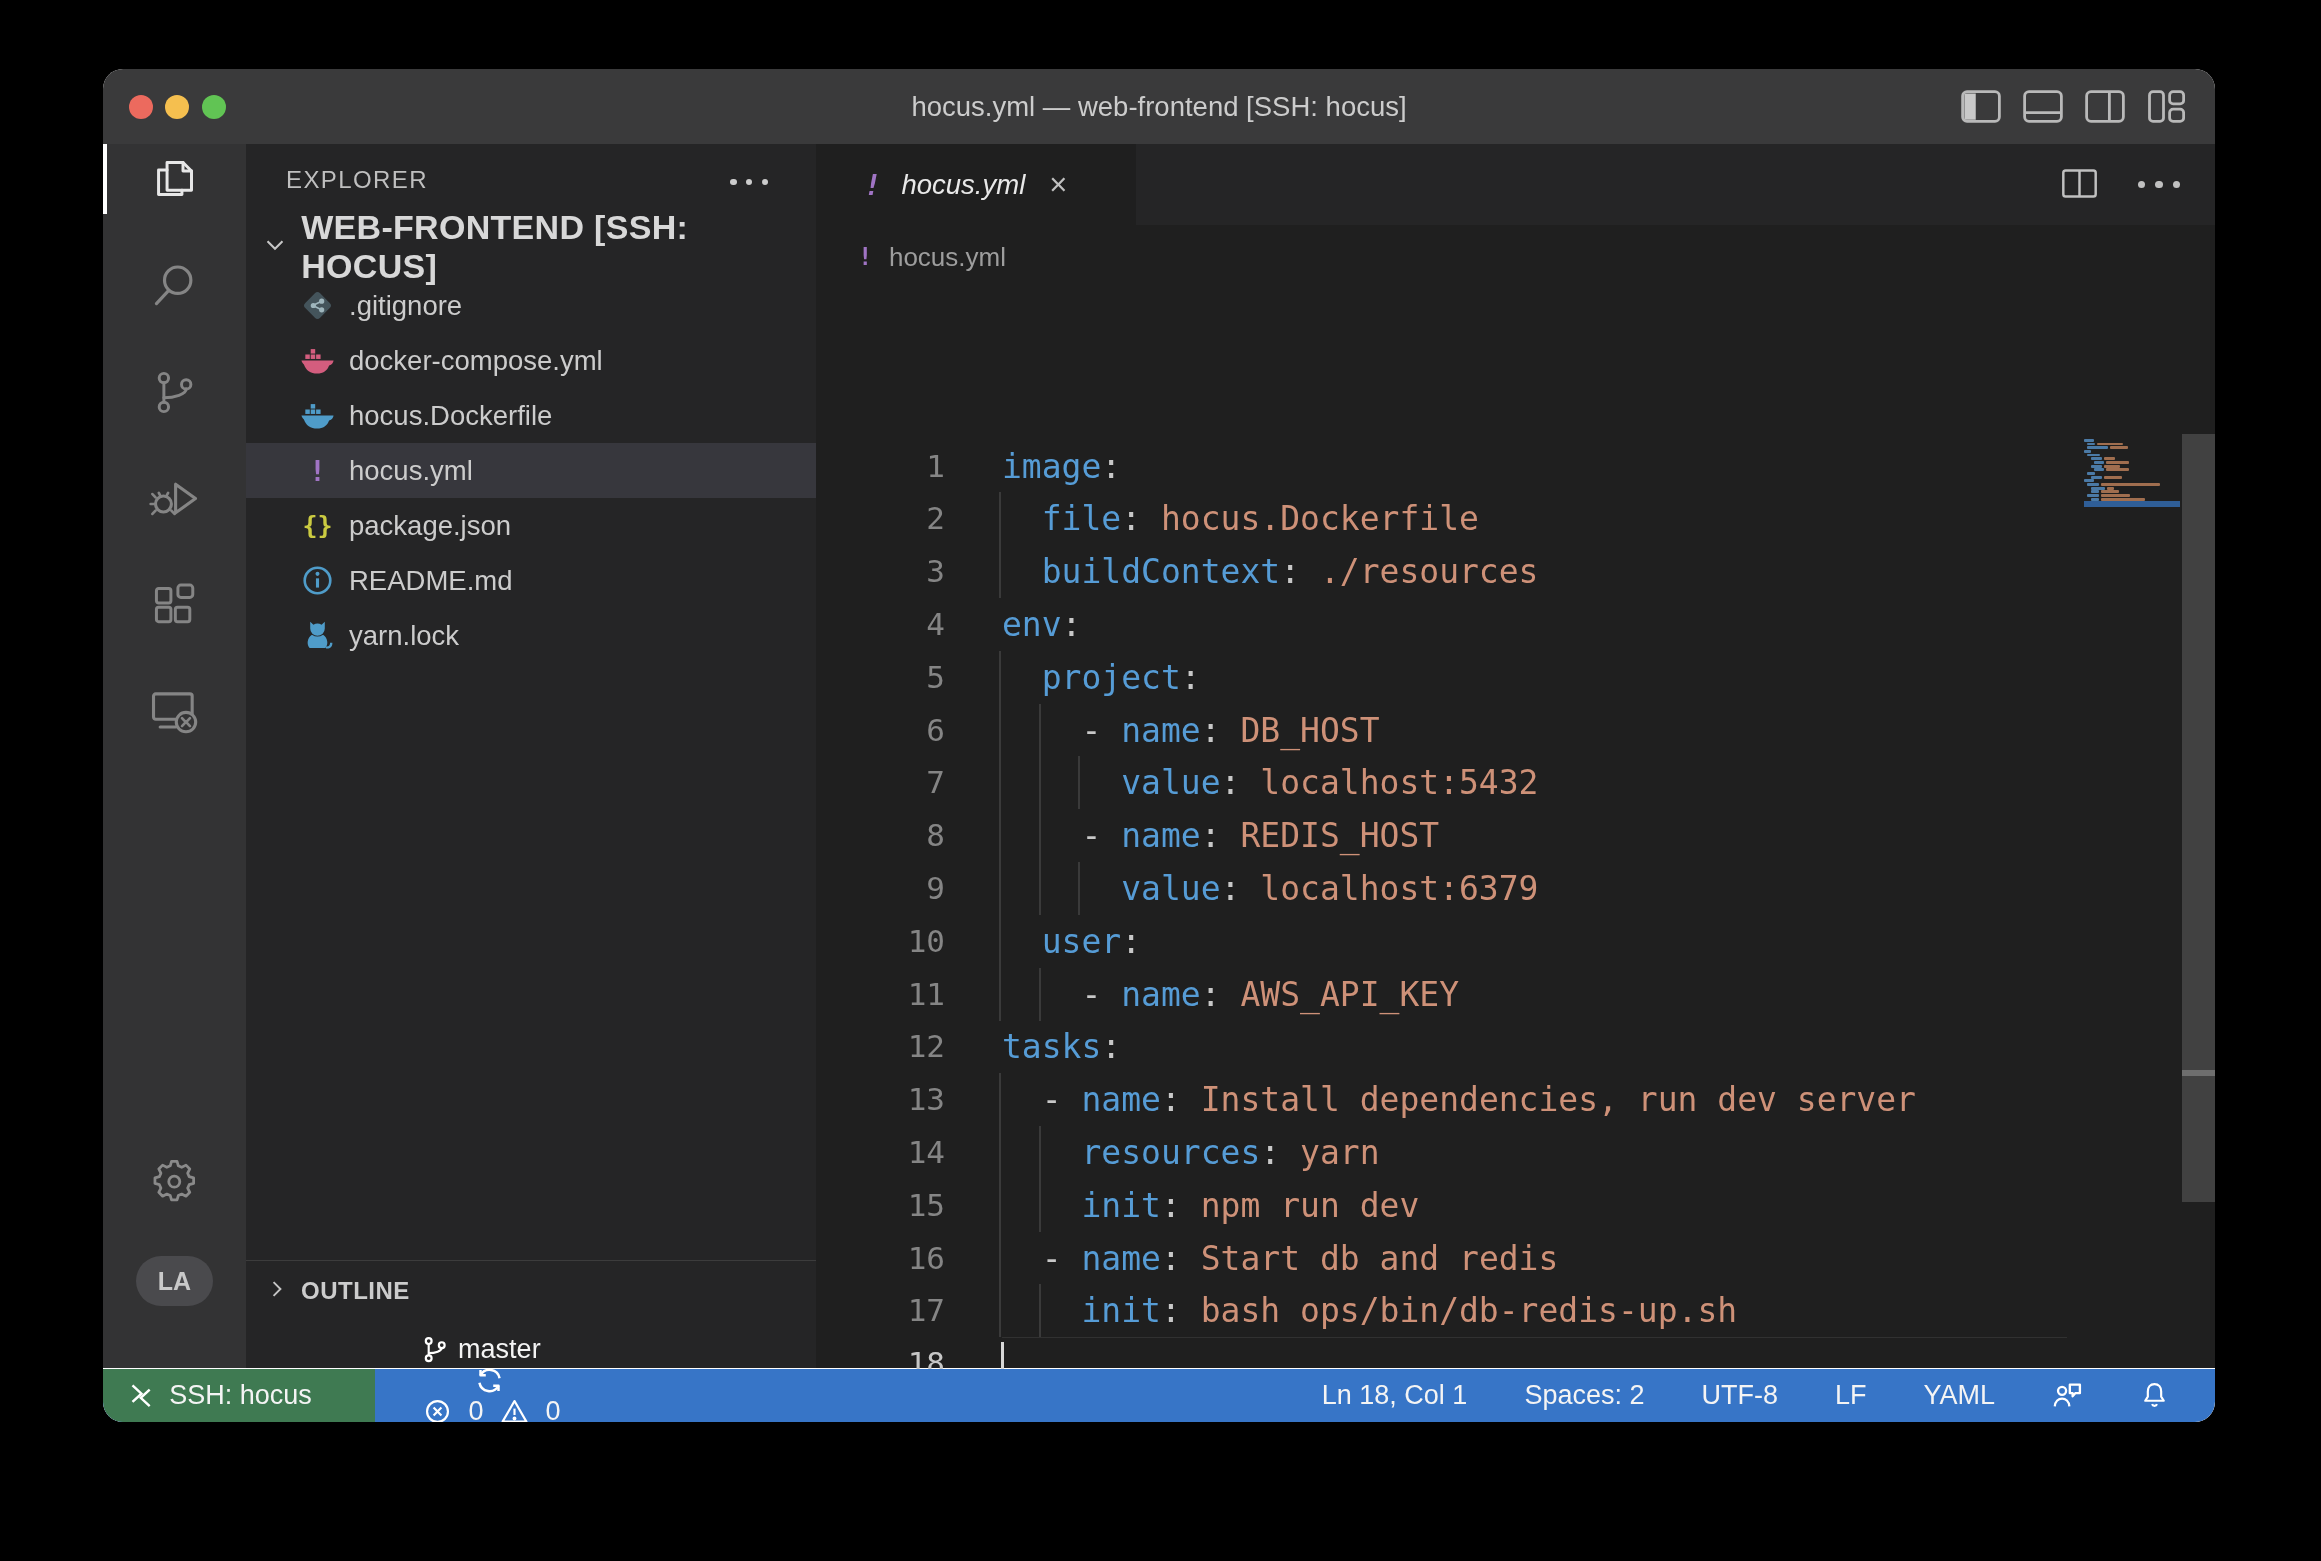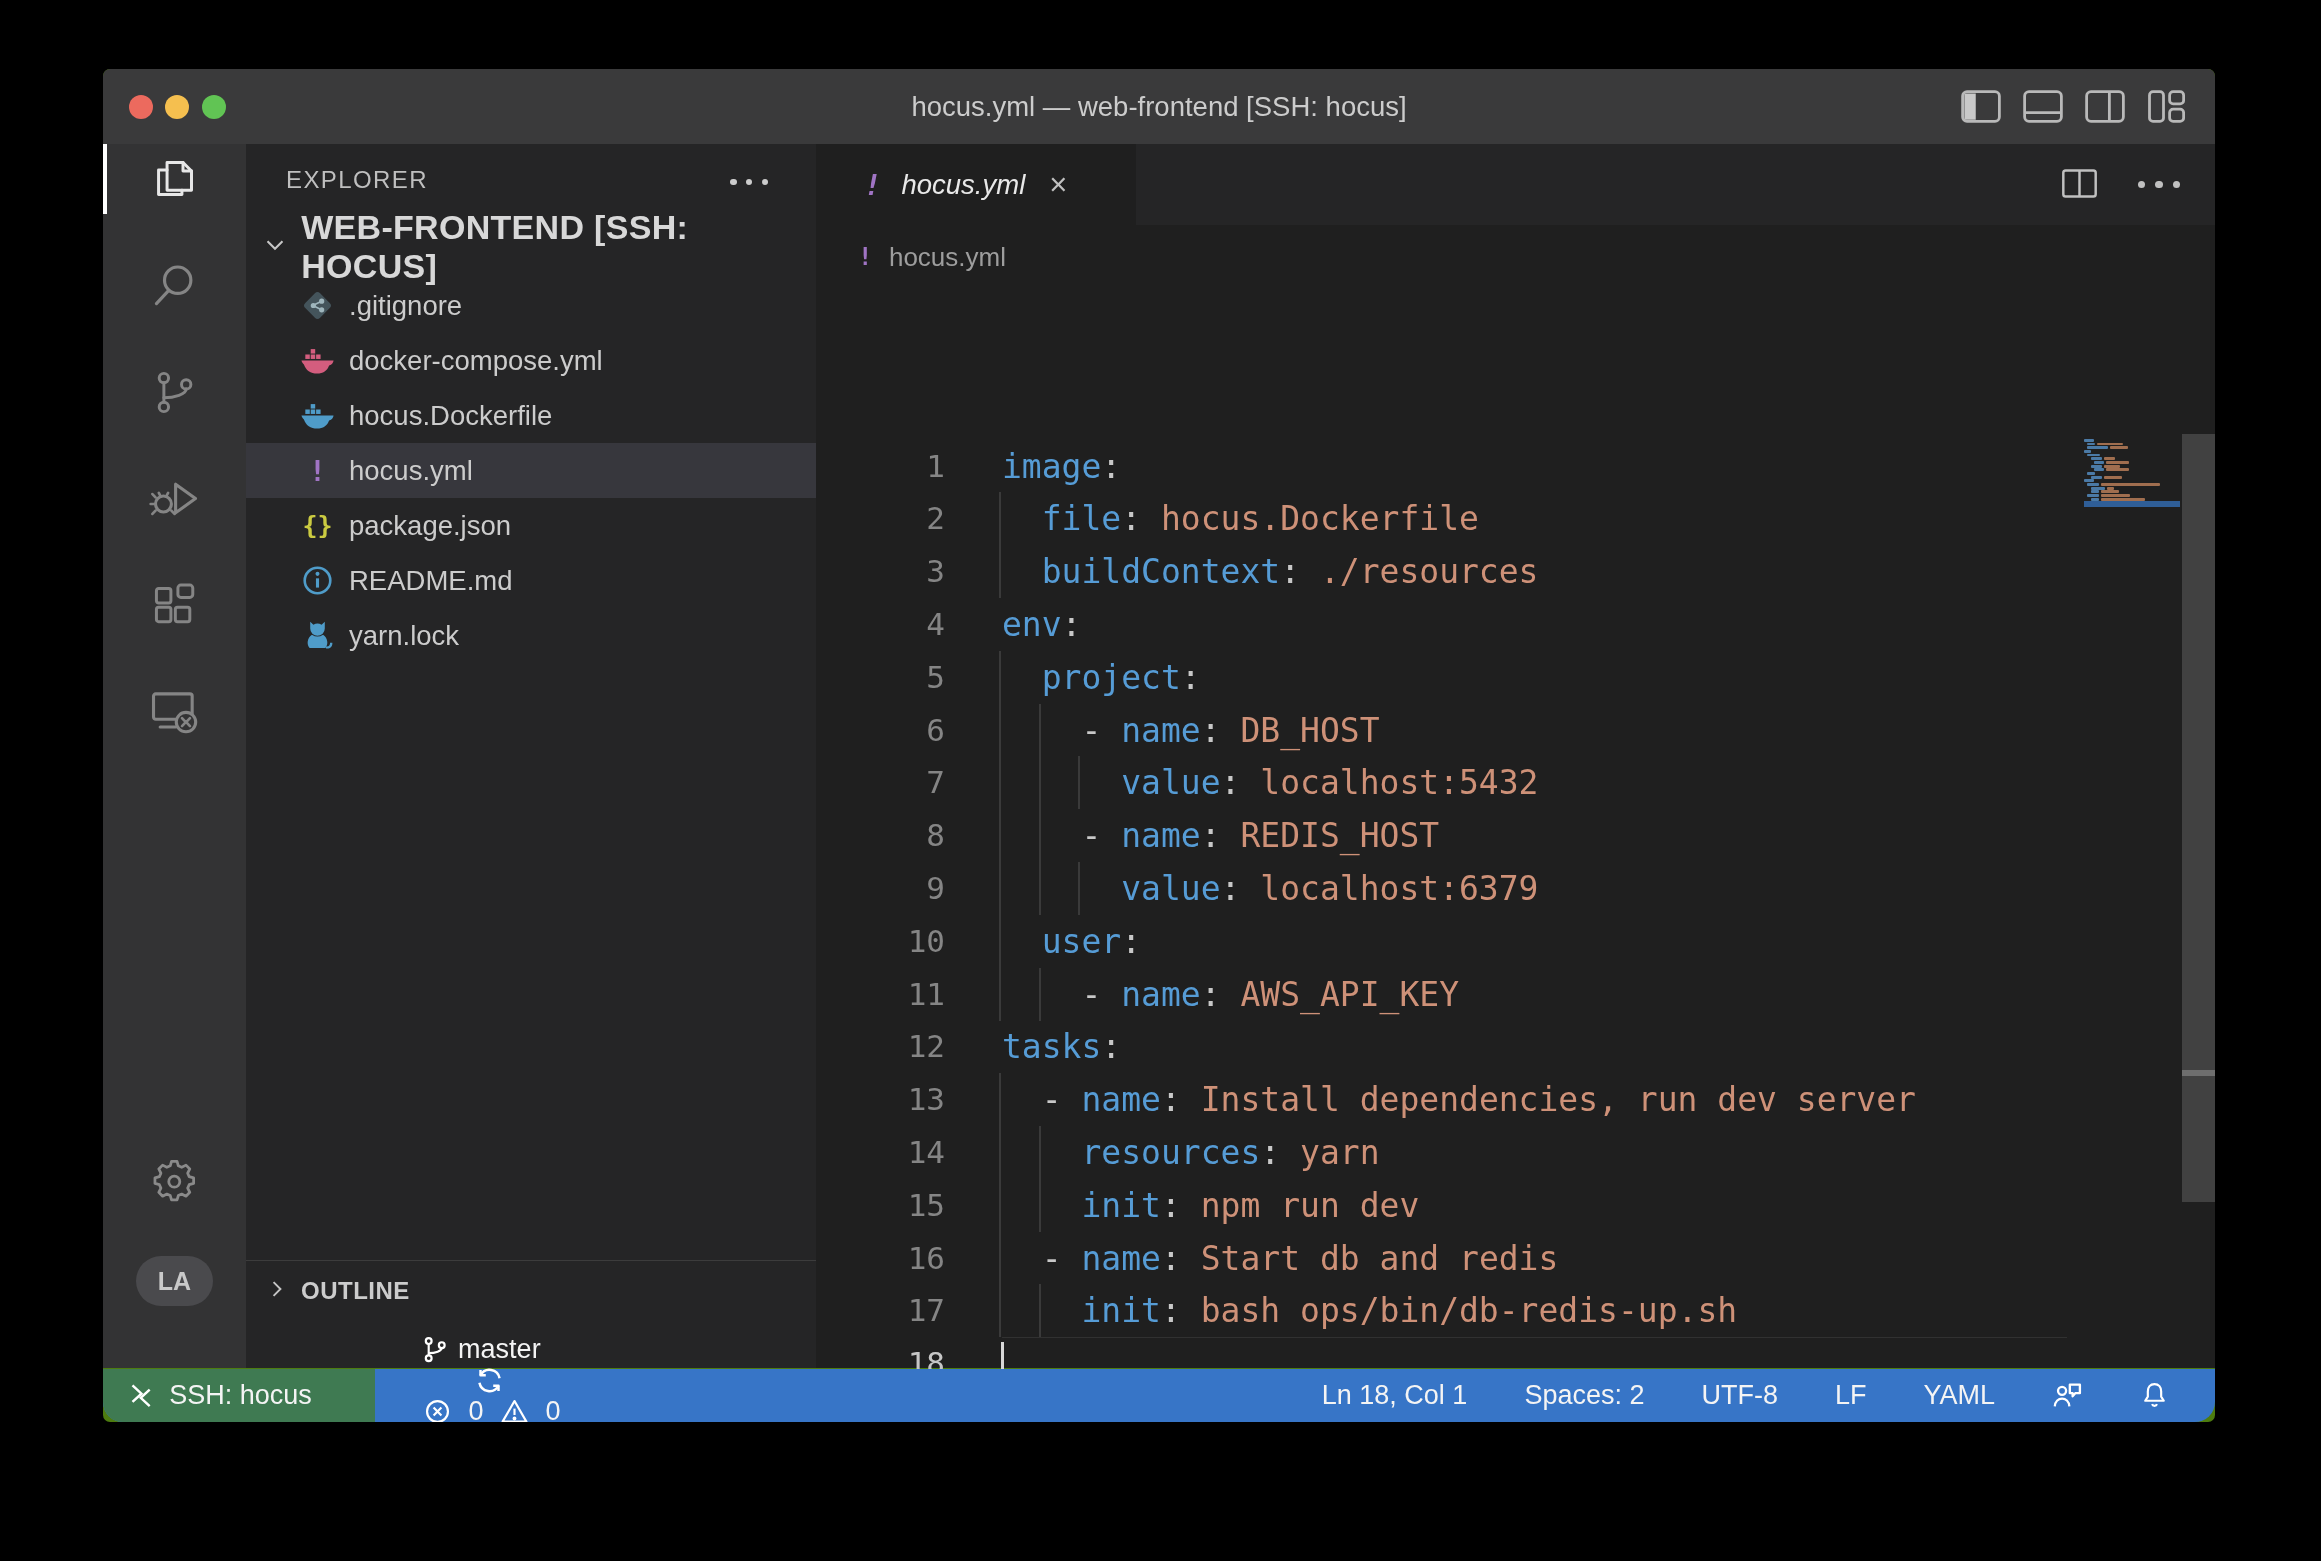--- a/index.html
+++ b/index.html
@@ -1,21 +1,21 @@
 <!DOCTYPE html>
 <html style="font-size:14.7px"><head>
 <meta charset="utf-8">
 <style>
   html,body{margin:0;padding:0;background:#000;width:2322px;height:1561px;overflow:hidden;}
   *{box-sizing:border-box;}
   .ui{font-family:"Liberation Sans",sans-serif;}
   .mono{font-family:"DejaVu Sans Mono",monospace;}
 
-  #window{position:absolute;left:103px;top:69px;width:2112px;height:1353px;border-radius:7px;
-          background:#4d7c0f;box-shadow:0 41px 110px rgba(0,0,0,.85);overflow:hidden;}
+  #window{position:absolute;left:103px;top:69px;width:2112px;height:1353px;border-radius:20px;
+          background:#ffffff;box-shadow:0 41px 110px rgba(0,0,0,.85);overflow:hidden;}
 
   
   #titlebar{position:absolute;left:0;top:0;width:100%;height:75px;background:#3a3a3b;}
   .traffic{position:absolute;top:26px;width:24px;height:24px;border-radius:50%;}
   #tl-close{left:26px;background:#ec6a5e;}
   #tl-min{left:62px;background:#f5bf4f;}
   #tl-max{left:99px;background:#61c454;}
   #window-title{position:absolute;left:0;top:0;width:100%;height:75px;line-height:75px;text-align:center;
                 color:#cccccc;font-size:27.5px;font-weight:500;}
   #tb-controls{position:absolute;right:27.5px;top:0;height:75px;display:flex;align-items:center;gap:20px;}

